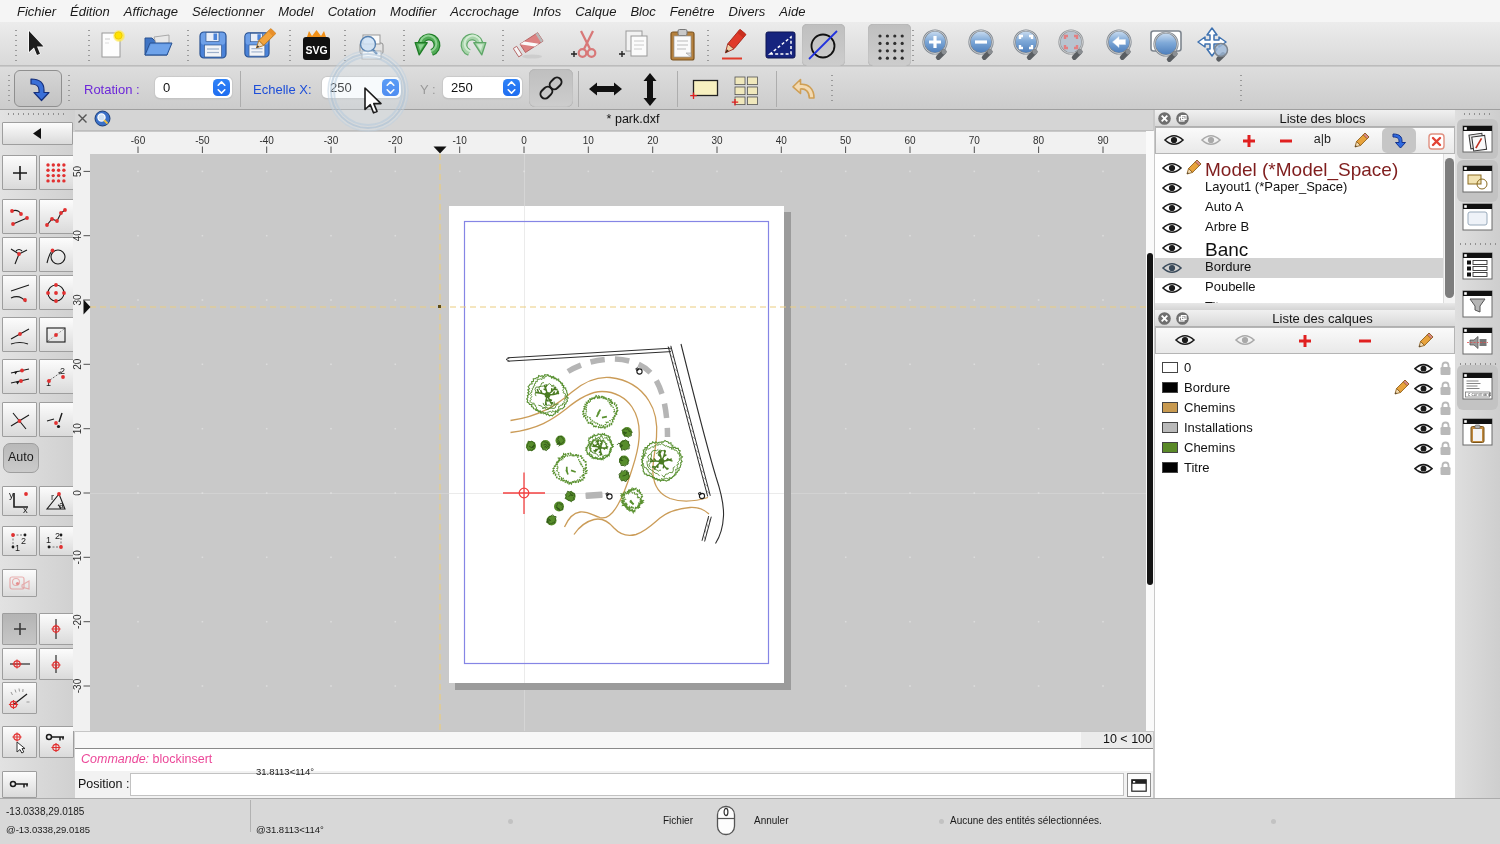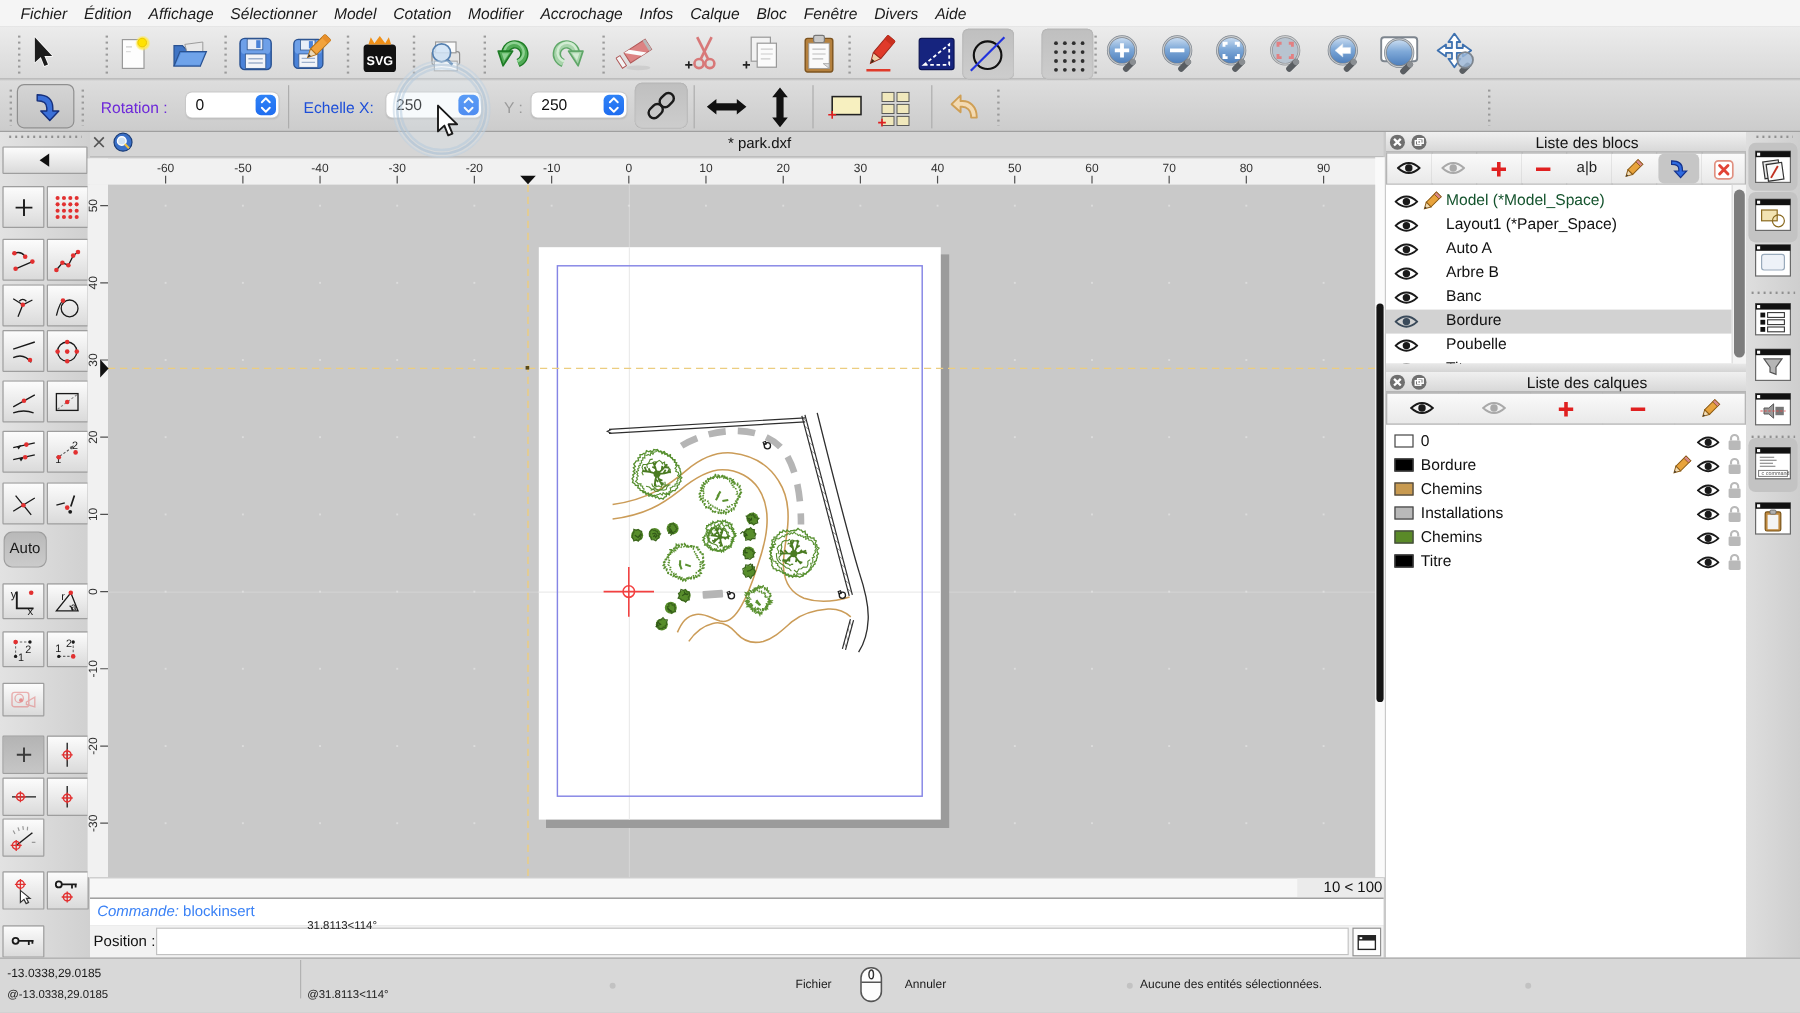--- a/index.html
+++ b/index.html
@@ -1008,41 +1008,41 @@
     <circle cx="10" cy="7" r="3.1" fill="#1a1a1a"></circle>
   </svg>
 <svg class="abs" style="left:1184px;top:159px" width="18" height="18" viewBox="0 0 18 18">
     <g transform="rotate(45 9 9)">
       <rect x="6.2" y="0.5" width="5.6" height="12" fill="#e8a33c" stroke="#8a5a14" stroke-width="0.8"></rect>
       <rect x="6.2" y="0.5" width="5.6" height="2.6" fill="#d88888" stroke="#8a5a14" stroke-width="0.7"></rect>
       <path d="M6.2,12.5 L9,17.5 L11.8,12.5 Z" fill="#f2dcb4" stroke="#8a5a14" stroke-width="0.8"></path>
       <path d="M8.2,15.7 L9,17.5 L9.9,15.7 Z" fill="#333"></path>
     </g>
   </svg>
-<div class="abs" style="left:1205px;top:159px;font-size:13px;color:#14532d">Model (*Model_Space)</div>
+<div class="abs" style="left:1205px;top:159px;font-size:19px;color:#7f1d1d">Model (*Model_Space)</div>
 <svg class="abs" style="left:1162px;top:181px" width="20" height="14" viewBox="0 0 20 14">
     <path d="M1,7 Q10,-1.5 19,7 Q10,15.5 1,7 Z" fill="none" stroke="#1a1a1a" stroke-width="1.6"></path>
     <circle cx="10" cy="7" r="3.1" fill="#1a1a1a"></circle>
   </svg>
 <div class="abs" style="left:1205px;top:179px;font-size:13px;color:#111">Layout1 (*Paper_Space)</div>
 <svg class="abs" style="left:1162px;top:201px" width="20" height="14" viewBox="0 0 20 14">
     <path d="M1,7 Q10,-1.5 19,7 Q10,15.5 1,7 Z" fill="none" stroke="#1a1a1a" stroke-width="1.6"></path>
     <circle cx="10" cy="7" r="3.1" fill="#1a1a1a"></circle>
   </svg>
 <div class="abs" style="left:1205px;top:199px;font-size:13px;color:#111">Auto A</div>
 <svg class="abs" style="left:1162px;top:221px" width="20" height="14" viewBox="0 0 20 14">
     <path d="M1,7 Q10,-1.5 19,7 Q10,15.5 1,7 Z" fill="none" stroke="#1a1a1a" stroke-width="1.6"></path>
     <circle cx="10" cy="7" r="3.1" fill="#1a1a1a"></circle>
   </svg>
 <div class="abs" style="left:1205px;top:219px;font-size:13px;color:#111">Arbre B</div>
 <svg class="abs" style="left:1162px;top:241px" width="20" height="14" viewBox="0 0 20 14">
     <path d="M1,7 Q10,-1.5 19,7 Q10,15.5 1,7 Z" fill="none" stroke="#1a1a1a" stroke-width="1.6"></path>
     <circle cx="10" cy="7" r="3.1" fill="#1a1a1a"></circle>
   </svg>
-<div class="abs" style="left:1205px;top:239px;font-size:13px;color:#111">Banc</div>
+<div class="abs" style="left:1205px;top:239px;font-size:19px;color:#111">Banc</div>
 <div class="abs" style="left:1155px;top:258px;width:290px;height:20px;background:#d2d2d2"></div>
 <svg class="abs" style="left:1162px;top:261px" width="20" height="14" viewBox="0 0 20 14">
     <path d="M1,7 Q10,-1.5 19,7 Q10,15.5 1,7 Z" fill="none" stroke="#3a4a5a" stroke-width="1.6"></path>
     <circle cx="10" cy="7" r="3.1" fill="#3a4a5a"></circle>
   </svg>
 <div class="abs" style="left:1205px;top:259px;font-size:13px;color:#111">Bordure</div>
 <svg class="abs" style="left:1162px;top:281px" width="20" height="14" viewBox="0 0 20 14">
     <path d="M1,7 Q10,-1.5 19,7 Q10,15.5 1,7 Z" fill="none" stroke="#1a1a1a" stroke-width="1.6"></path>
     <circle cx="10" cy="7" r="3.1" fill="#1a1a1a"></circle>
   </svg>
@@ -1228,21 +1228,21 @@
     <text x="6" y="24.2" font-size="4.5" fill="#555">c  command</text>
   </svg>
 <svg class="abs" style="left:1462px;top:418px" width="31" height="28" viewBox="0 0 31 28">
     <rect x="1" y="1" width="29" height="26" fill="#fff" stroke="#6a6a6a"></rect>
     <rect x="1" y="1" width="29" height="5" fill="#111"></rect>
     <rect x="2.2" y="2.2" width="2.6" height="2.6" fill="#fff"></rect>
     <rect x="9" y="8.5" width="13" height="16" rx="1.5" fill="#c08a40" stroke="#7a5418"></rect>
     <rect x="11" y="11" width="9" height="12" fill="#f4f4f4"></rect>
     <rect x="13" y="7" width="5" height="3.5" rx="1" fill="#b0b0b0" stroke="#666" stroke-width="0.7"></rect>
   </svg>
-<div id="cmdbar"><span style="margin-left:6px;color:#3b82f6"><i>Commande:</i> blockinsert</span></div>
+<div id="cmdbar"><span style="margin-left:6px;color:#ec4899"><i>Commande:</i> blockinsert</span></div>
 <div id="posbar"></div>
 <div id="statusbar"></div>
 <div class="abs" style="left:78px;top:777px;font-size:12.5px;color:#111">Position :</div>
 <div id="posfield"></div>
 <div id="posbtn"></div>
 <svg class="abs" style="left:1131px;top:779px" width="16" height="13" viewBox="0 0 16 13">
     <rect x="0.8" y="0.8" width="14.4" height="11.4" fill="#fff" stroke="#222" stroke-width="1.2"></rect>
     <rect x="0.8" y="0.8" width="14.4" height="4" fill="#222"></rect>
     <rect x="2" y="2" width="2.2" height="1.6" fill="#fff"></rect>
   </svg>

